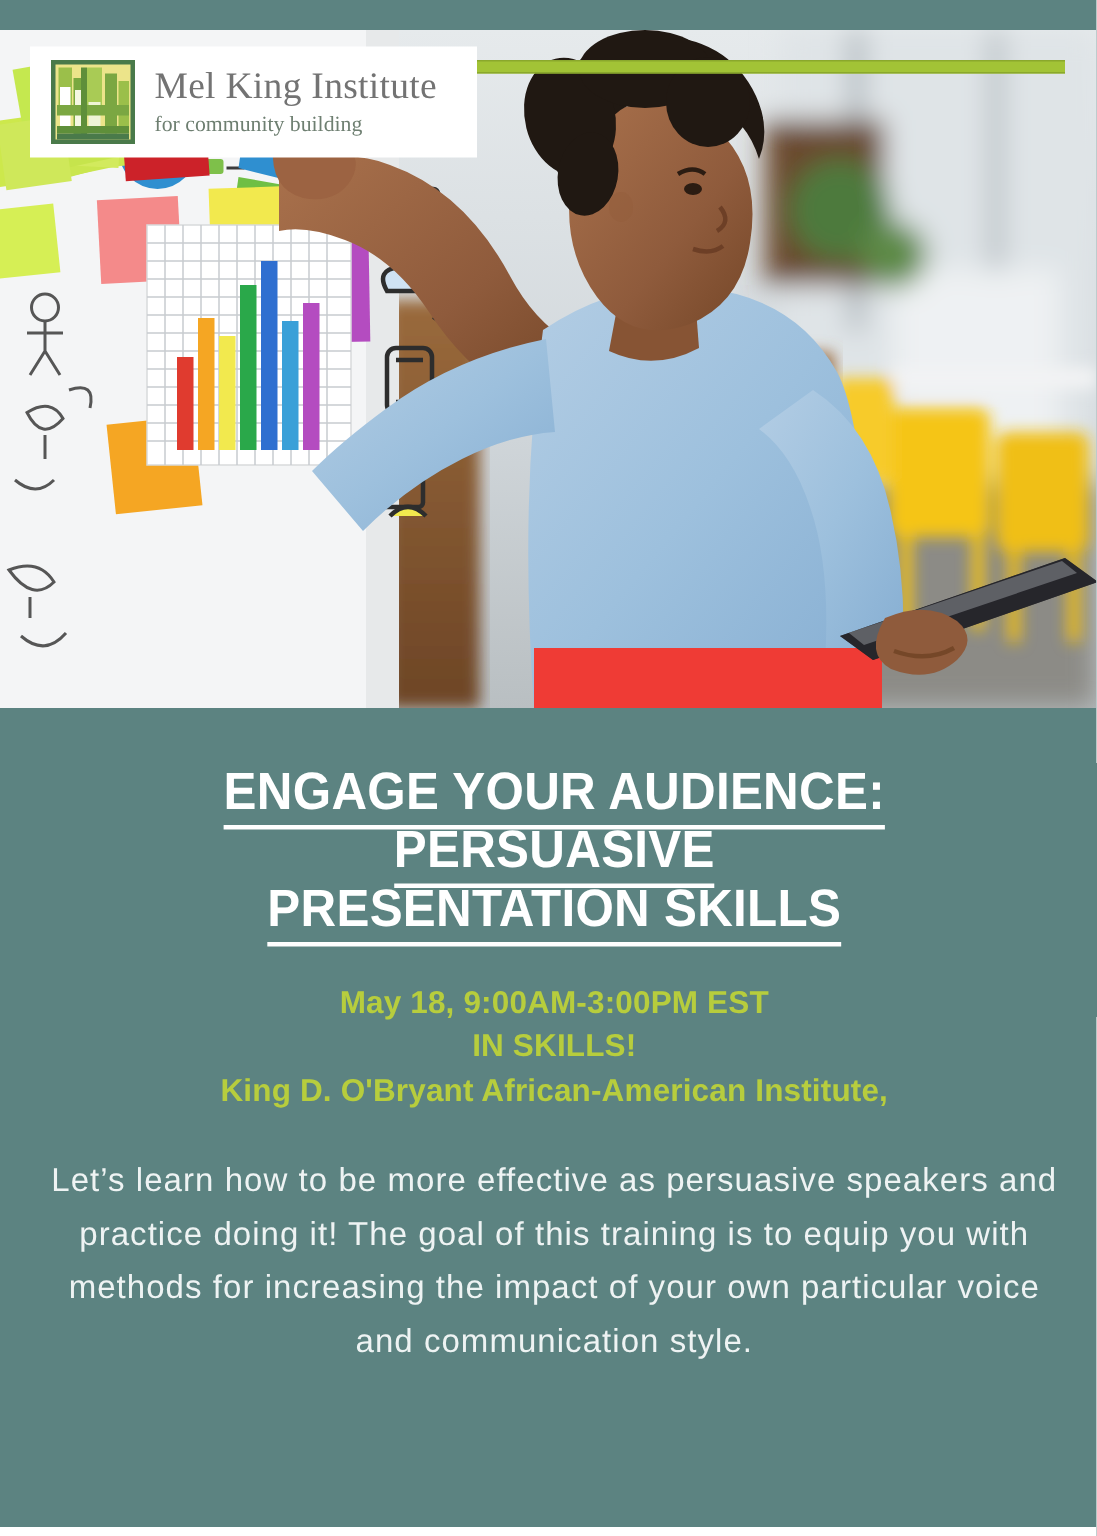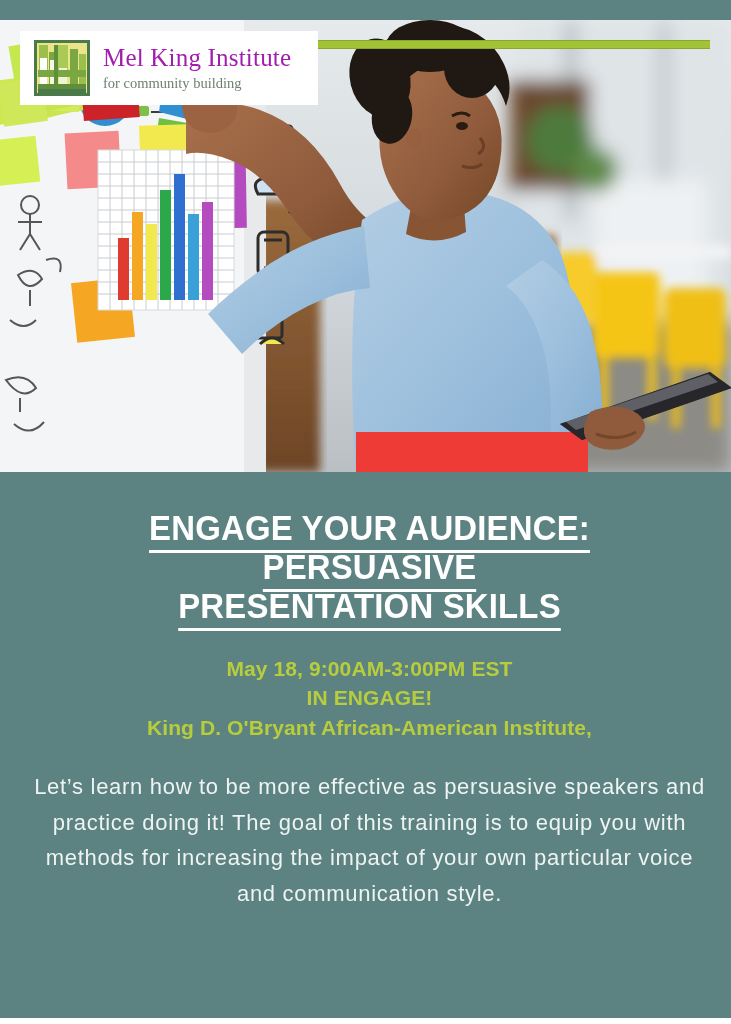--- a/index.html
+++ b/index.html
@@ -51,21 +51,21 @@
     flex: 0 0 56px;
     display: block;
   }
   .logo-text {
     margin-left: 13px;
     line-height: 1;
   }
   .logo-title {
     font-family: "Liberation Serif", serif;
     font-size: 25px;
-    color: #a21caf;
+    color: #737373;
     letter-spacing: 0.2px;
     white-space: nowrap;
   }
   .logo-sub {
     font-family: "Liberation Serif", serif;
     font-size: 14.5px;
     color: #6e7f71;
     margin-top: 6px;
     white-space: nowrap;
   }
@@ -360,21 +360,21 @@
   </div>
 
   <div class="content">
     <h1 class="headline">
       <span class="ul">ENGAGE YOUR AUDIENCE: PERSUASIVE</span><br>
       <span class="ul">PRESENTATION SKILLS</span>
     </h1>
 
     <div class="when-where">
       <div>May 18, 9:00AM-3:00PM EST</div>
-      <div>IN ENGAGE!</div>
+      <div>IN SKILLS!</div>
       <div>King D. O'Bryant African-American Institute,</div>
     </div>
 
     <p class="blurb">Let’s learn how to be more effective as persuasive speakers and practice doing it! The goal of this training is to equip you with methods for increasing the impact of your own particular voice and communication style.</p>
   </div>
 
   <div class="bottom-strip"></div>
 </div>
 
 </body></html>

